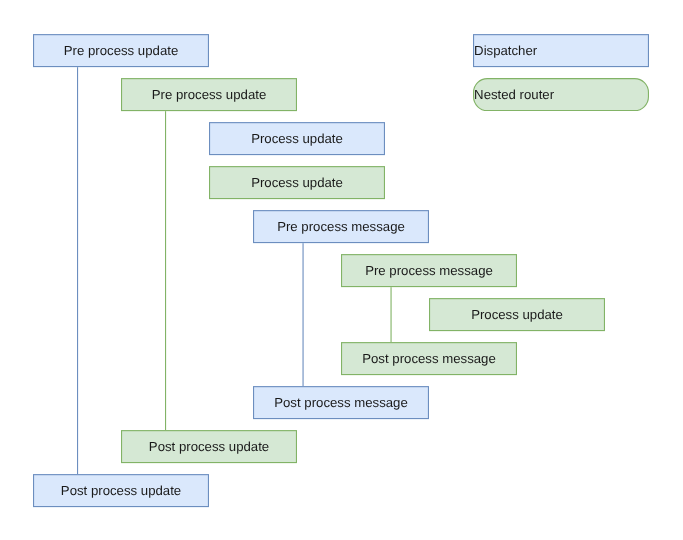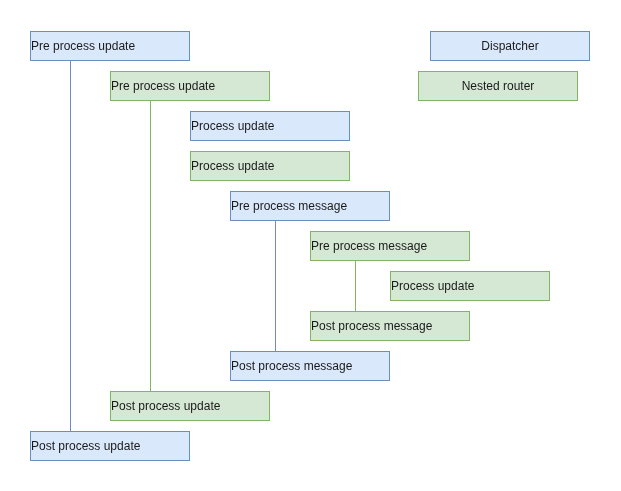--- a/index.html
+++ b/index.html
@@ -15,20 +15,21 @@
     width: 621px;
     height: 491px;
     background: #ffffff;
     overflow: hidden;
   }
   .node {
     position: absolute;
     box-sizing: border-box;
     display: flex;
     align-items: center;
+    justify-content: center;
     font-size: 12px;
     line-height: 14px;
     color: #1a1a1a;
     text-align: center;
     white-space: nowrap;
     border-width: 1px;
     border-style: solid;
   }
   .node.dispatcher {
     background: #dae8fc;
@@ -48,21 +49,21 @@
     background: #6c8ebf;
   }
   .edge.router {
     background: #82b366;
   }
   .legend-item {
     position: absolute;
     box-sizing: border-box;
     display: flex;
     align-items: center;
-    justify-content: center;
+    justify-content: flex-start;
     font-size: 12px;
     line-height: 14px;
     color: #1a1a1a;
     white-space: nowrap;
     border-width: 1px;
     border-style: solid;
   }
   .legend-item.dispatcher {
     background: #dae8fc;
     border-color: #6c8ebf;
@@ -114,17 +115,17 @@
         <span>Post process update</span>
       </div>
       <div class="node dispatcher" style="left: 30px; top: 431px; width: 160px; height: 30px;">
         <span>Post process update</span>
       </div>
     </div>
   <div id="legend-layer">
       <div class="legend-item dispatcher" style="left: 430px; top: 31px; width: 160px; height: 30px;">
         <span>Dispatcher</span>
       </div>
-      <div class="legend-item router" style="left: 418px; top: 71px; width: 160px; height: 30px;">
+      <div class="legend-item router" style="left: 430px; top: 71px; width: 160px; height: 30px; border-radius: 13px;">
         <span>Nested router</span>
       </div>
     </div>
 </div>
 
 </body></html>

